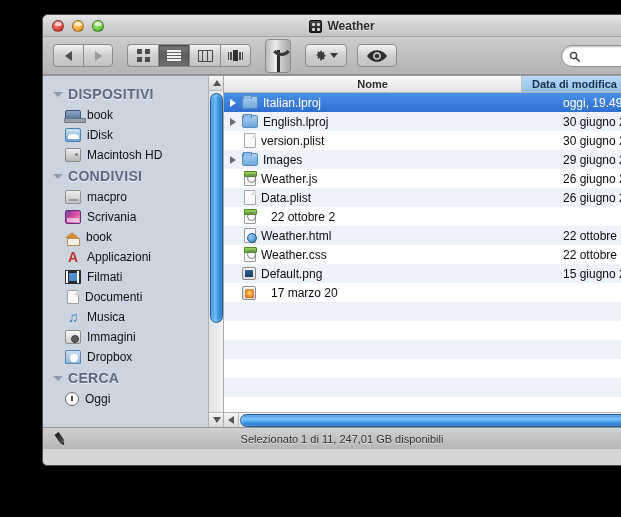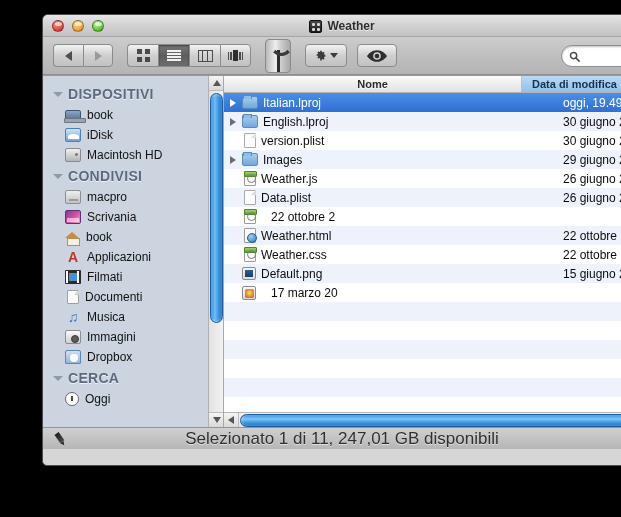--- a/index.html
+++ b/index.html
@@ -318,21 +318,21 @@
   }
 
   
   #statusbar {
     position: relative; height: 22px;
     background: linear-gradient(to bottom,#d0d0d0,#b6b6b6);
     border-top: 1px solid #949494;
     display: flex; align-items: center; justify-content: center;
   }
   #status-text {
-    font-size: 17px; color: #2f2f2f;
+    font-size: 11px; color: #2f2f2f;
     text-shadow: 0 1px 0 rgba(255,255,255,0.55);
   }
   #pen-icon {
     position: absolute; left: 10px; top: 4px;
     width: 16px; height: 14px;
     transform: rotate(-35deg);
   }
   #pen-icon::before {
     content:""; position:absolute; left:5px; top:0;
     width:5px; height:10px;

